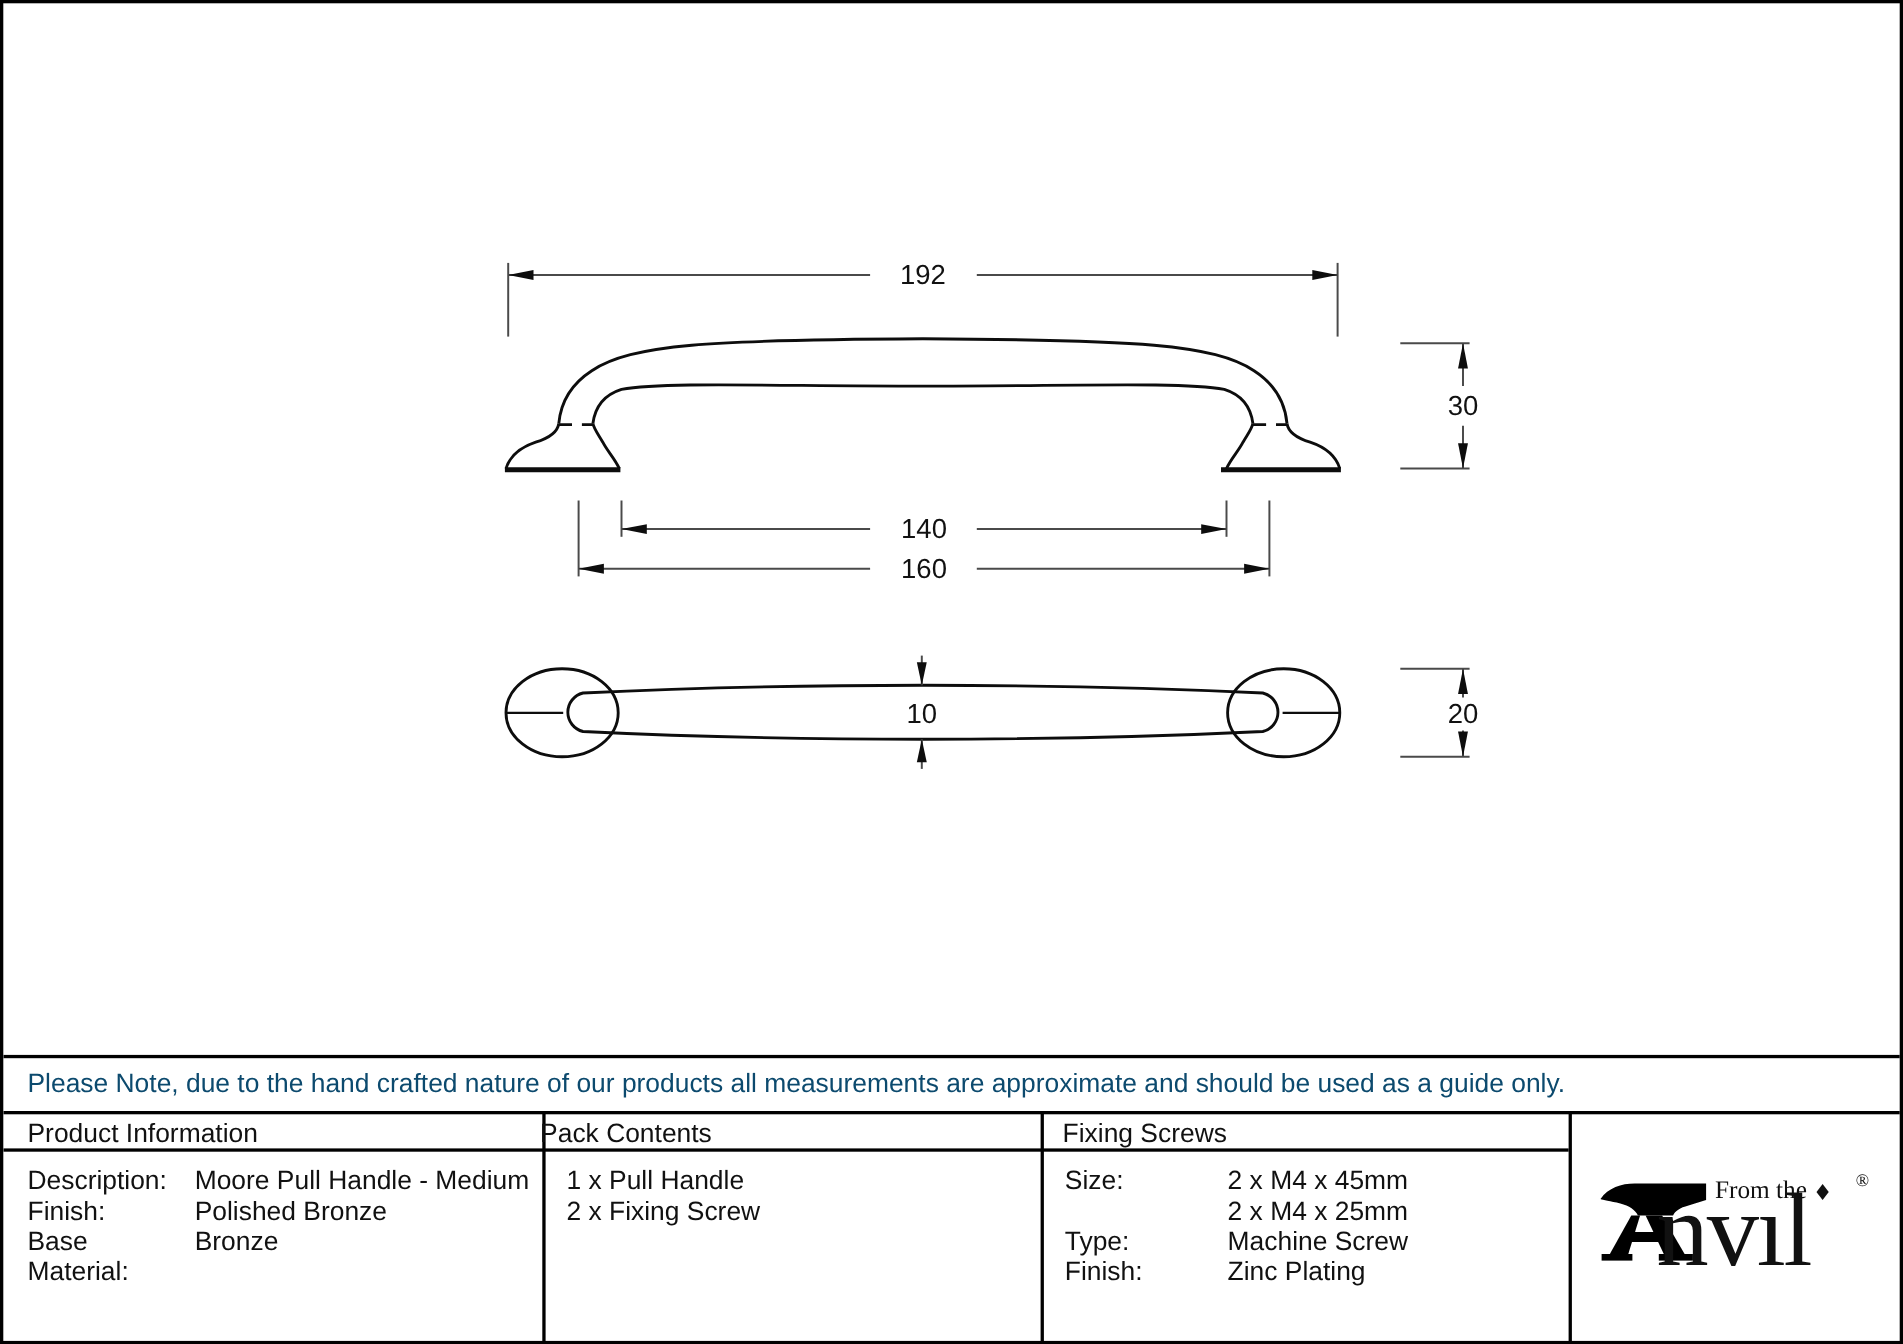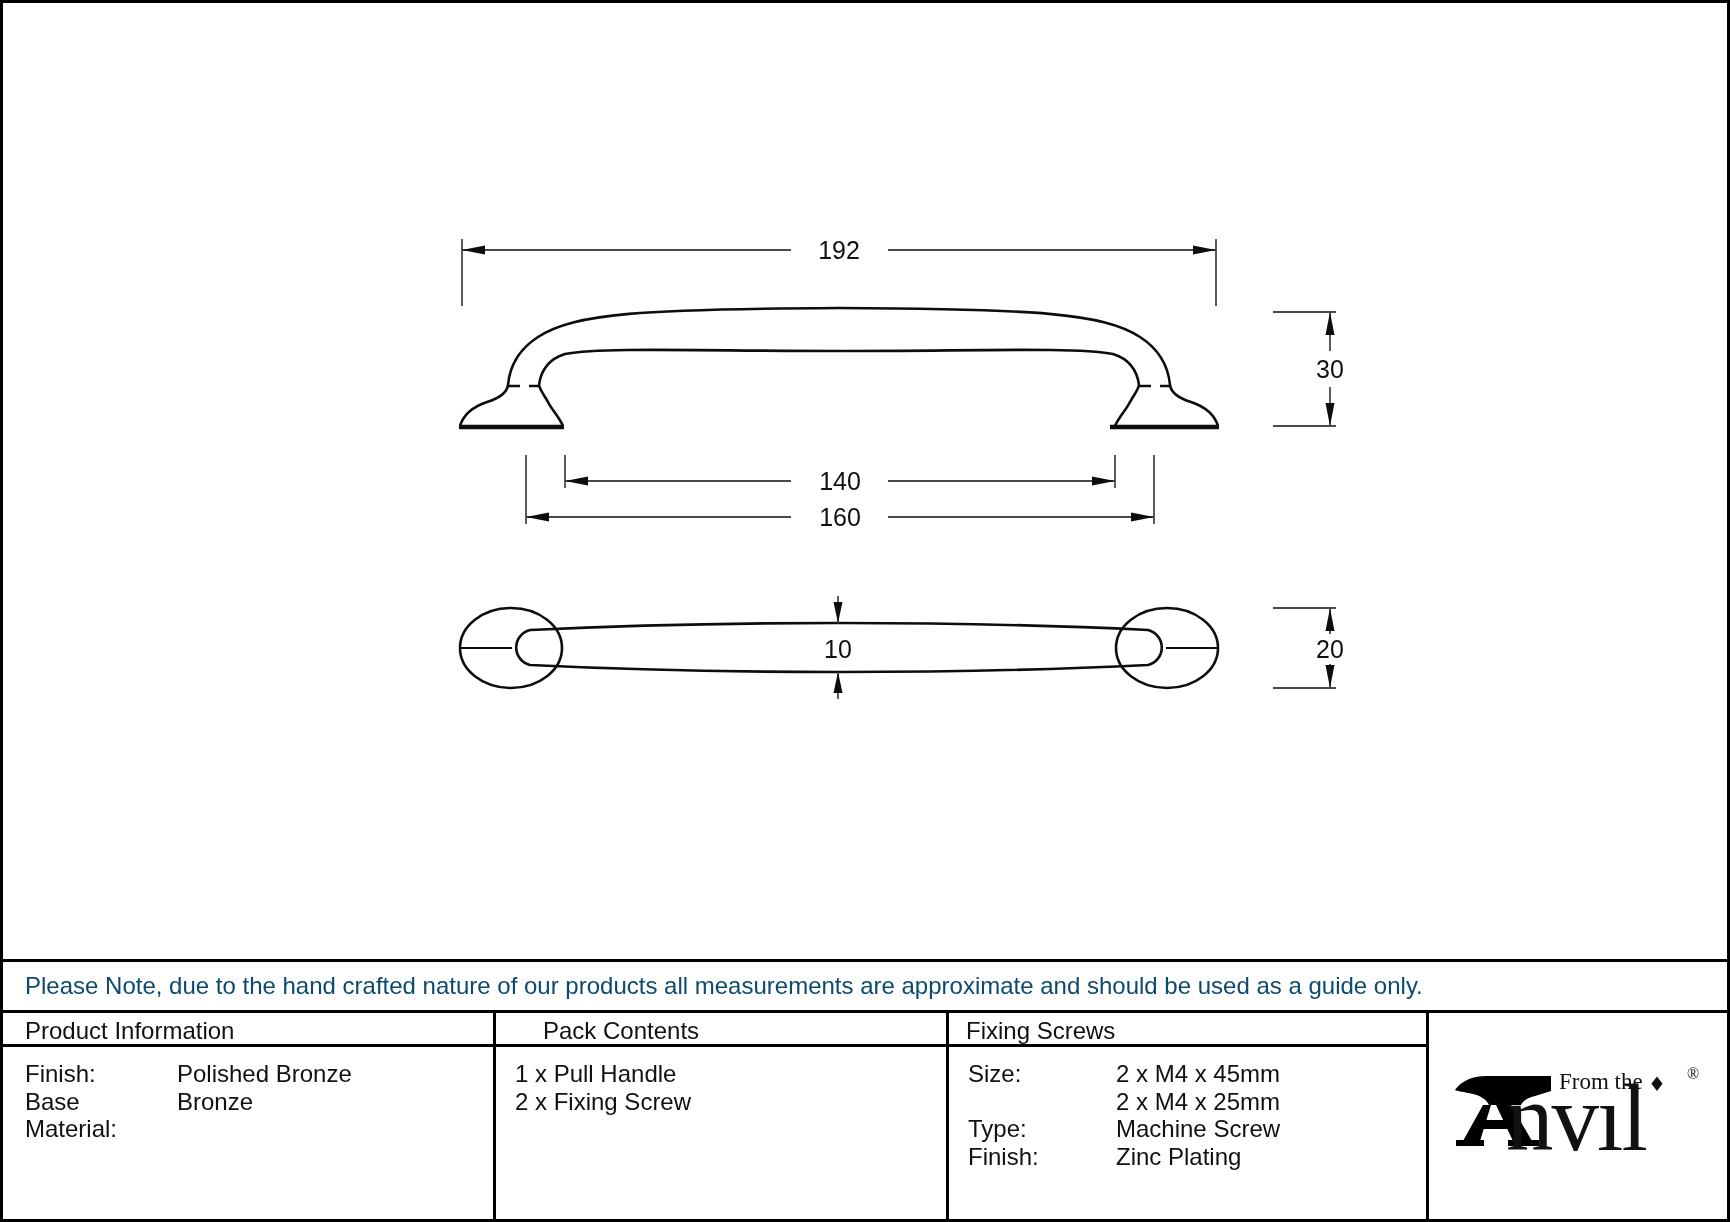--- a/index.html
+++ b/index.html
@@ -136,24 +136,28 @@
   <div class="hline" style="left:0;top:956px;width:1730px;height:3px;"></div>
   <div class="hline" style="left:0;top:1007px;width:1730px;height:3px;"></div>
   <div class="hline" style="left:0;top:1041px;width:1423px;height:3px;"></div>
   <div class="vline" style="left:490px;top:1007px;width:3px;height:215px;"></div>
   <div class="vline" style="left:943px;top:1007px;width:3px;height:215px;"></div>
   <div class="vline" style="left:1423px;top:1007px;width:3px;height:215px;"></div>
 
   <div class="note-text">Please Note, due to the hand crafted nature of our products all measurements are approximate and should be used as a guide only.</div>
 
   <div class="cell-header" style="left:22px;">Product Information</div>
-  <div class="cell-header" style="left:540px;">Pack Contents</div>
+  <div class="cell-header" style="left:488px;">Pack Contents</div>
   <div class="cell-header" style="left:963px;">Fixing Screws</div>
 
   <div class="cell-body col1" style="left:22px;">
+    <div class="kv">
+      <span class="k">Description:</span>
+      <span class="v">Moore Pull Handle - Medium</span>
+    </div>
     <div class="kv">
       <span class="k">Finish:</span>
       <span class="v">Polished Bronze</span>
     </div>
     <div class="kv">
       <span class="k">Base Material:</span>
       <span class="v">Bronze</span>
     </div>
   </div>
 

